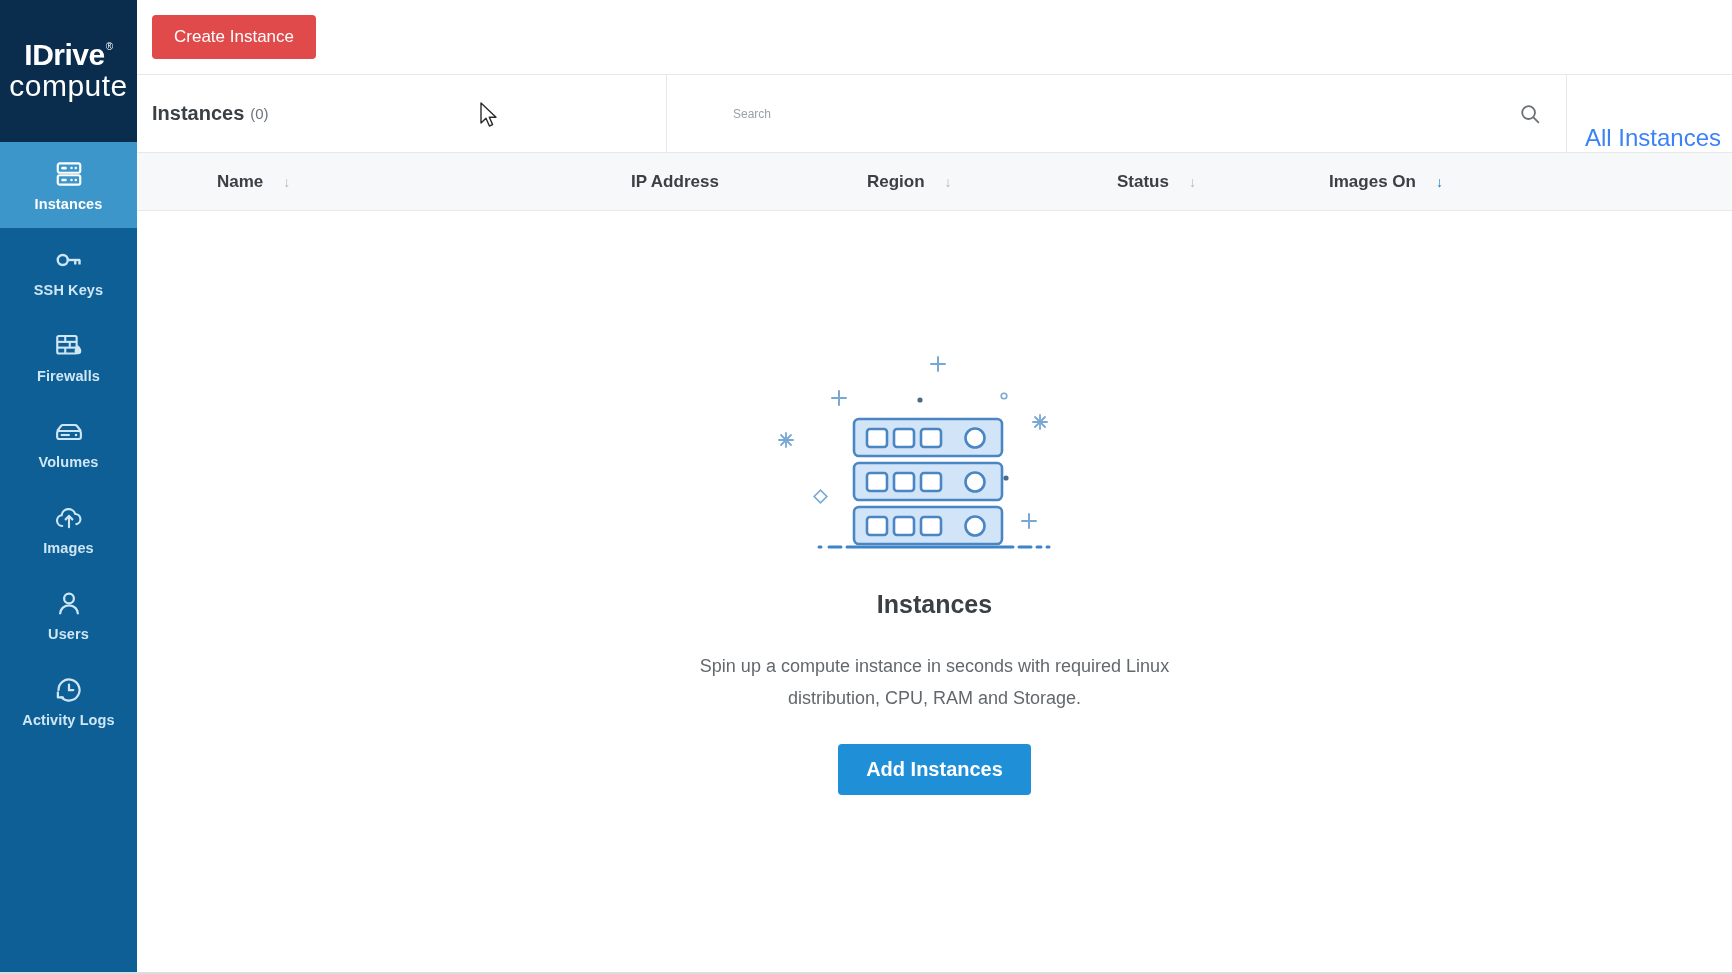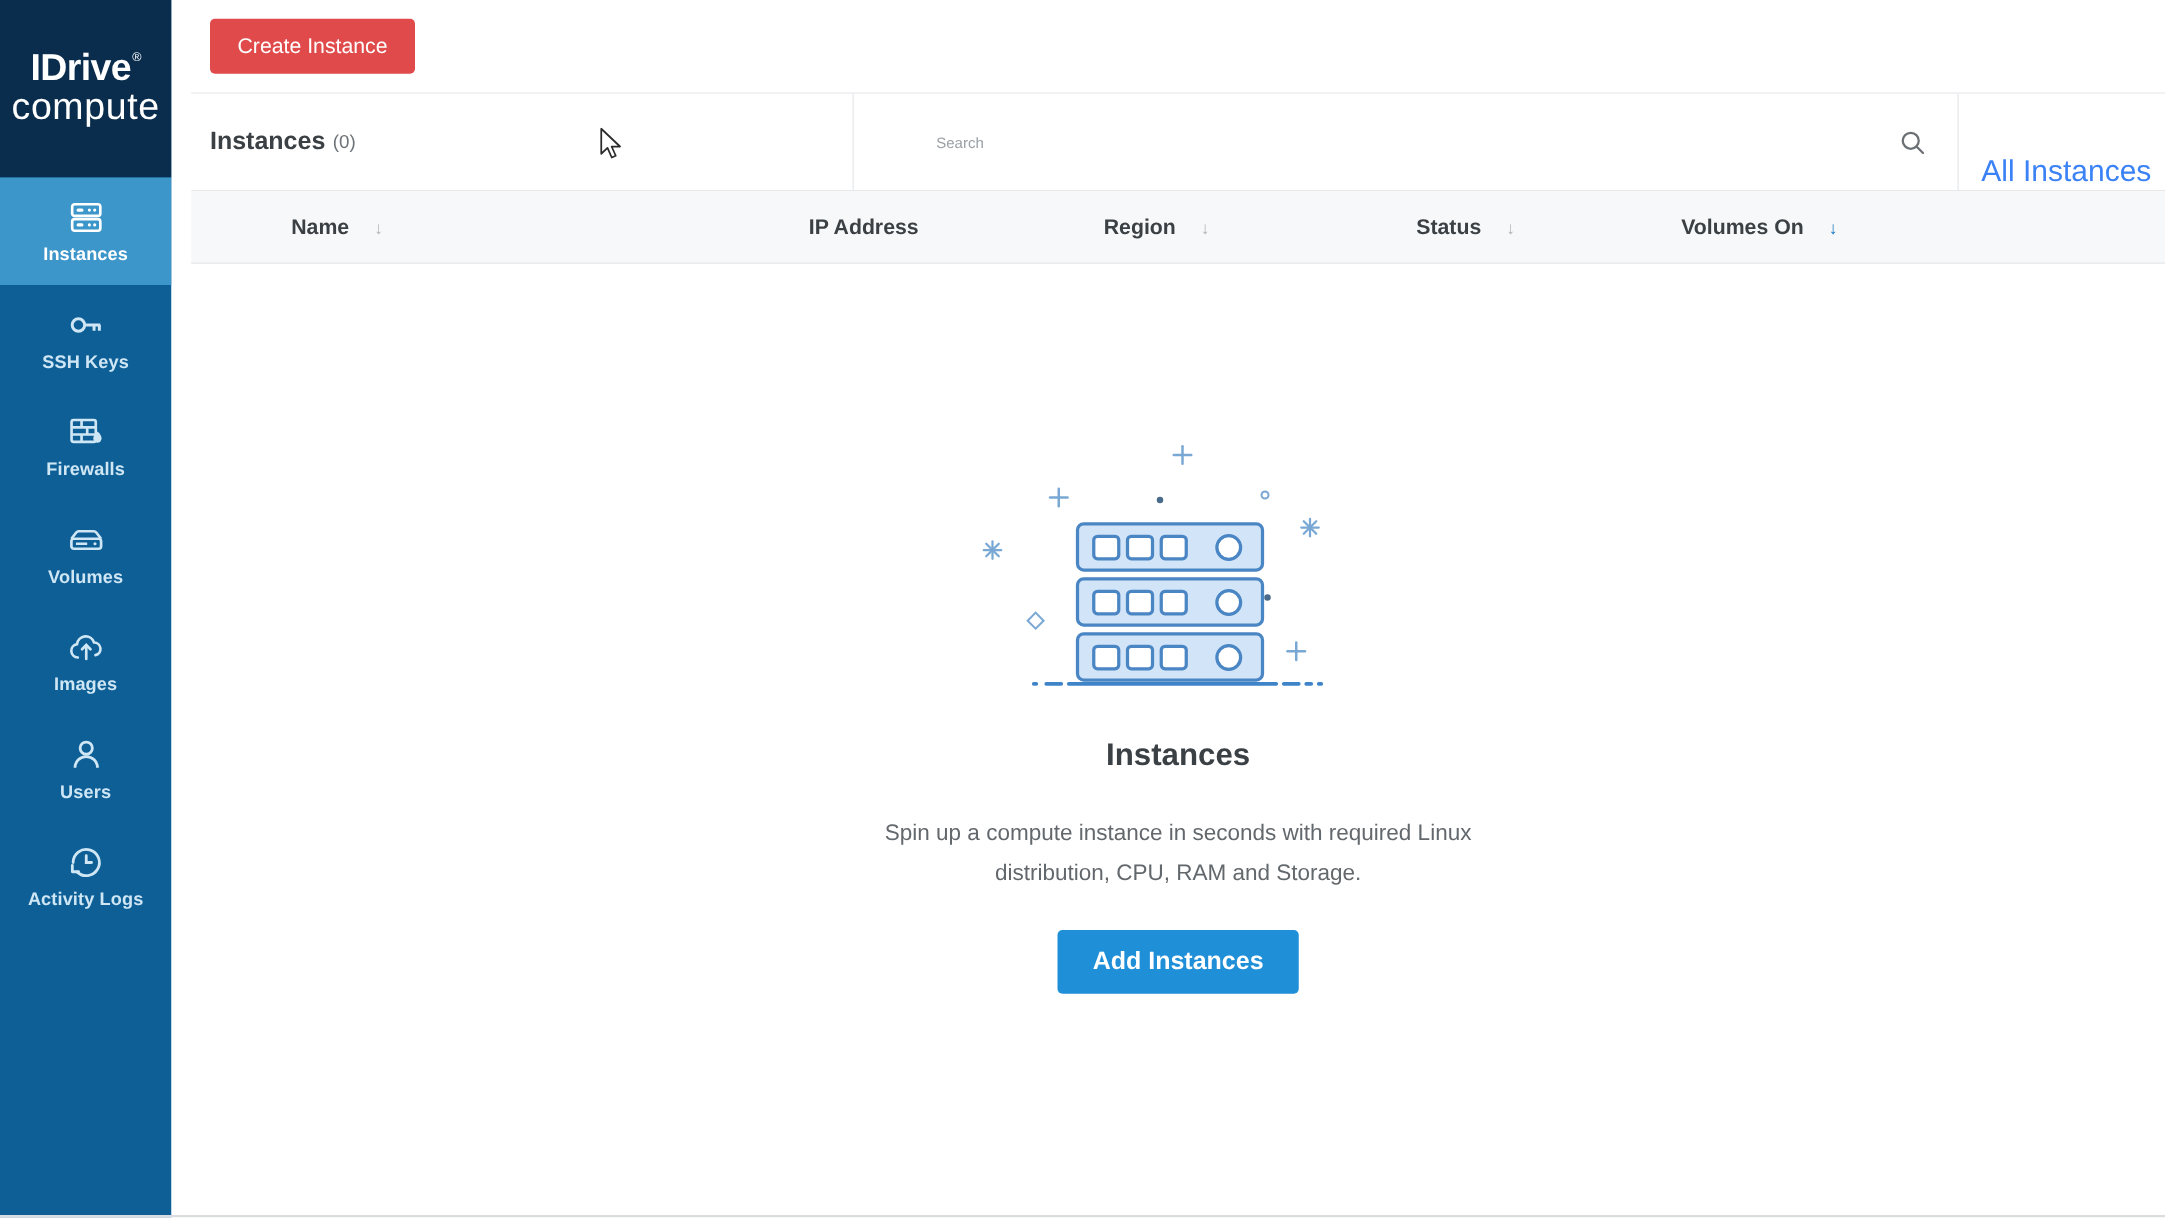--- a/index.html
+++ b/index.html
@@ -47,21 +47,21 @@
     gap: 7px;
     cursor: pointer;
     color: #cfe6f5;
   }
   .nav-item.active { background: #3d96c9; color: #ffffff; }
   .nav-item .nav-icon { width: 30px; height: 30px; display: block; }
   .nav-item .nav-icon svg { width: 30px; height: 30px; display: block; }
   .nav-label { font-size: 14.5px; font-weight: 700; letter-spacing: .1px; }
 
   
-  .main { flex: 1 1 auto; height: 974px; background: #ffffff; display: flex; flex-direction: column; min-width: 0; padding-left: 16px; }
+  .main { flex: 1 1 auto; height: 974px; background: #ffffff; display: flex; flex-direction: column; min-width: 0; }
 
   .topbar {
     height: 75px; flex: 0 0 75px;
     display: flex; align-items: center;
     padding-left: 15px;
     border-bottom: 1px solid #e6e8ea;
     background: #fff;
   }
   .btn-create {
     background: #e04a4a;
@@ -319,21 +319,21 @@
       </div>
       <div class="th" style="left:730px;">
         <span>Region</span>
         <span class="sort-arrow">↓</span>
       </div>
       <div class="th" style="left:980px;">
         <span>Status</span>
         <span class="sort-arrow">↓</span>
       </div>
       <div class="th" style="left:1192px;">
-        <span>Volumes On</span>
+        <span>Images On</span>
         <span class="sort-arrow active">↓</span>
       </div>
     </div>
 
     <div class="empty">
 
       <div class="illus">
         <svg viewBox="0 0 320 215" width="320" height="215" fill="none">
 
           <g stroke="#7aa8d4" stroke-width="2" stroke-linecap="round">

